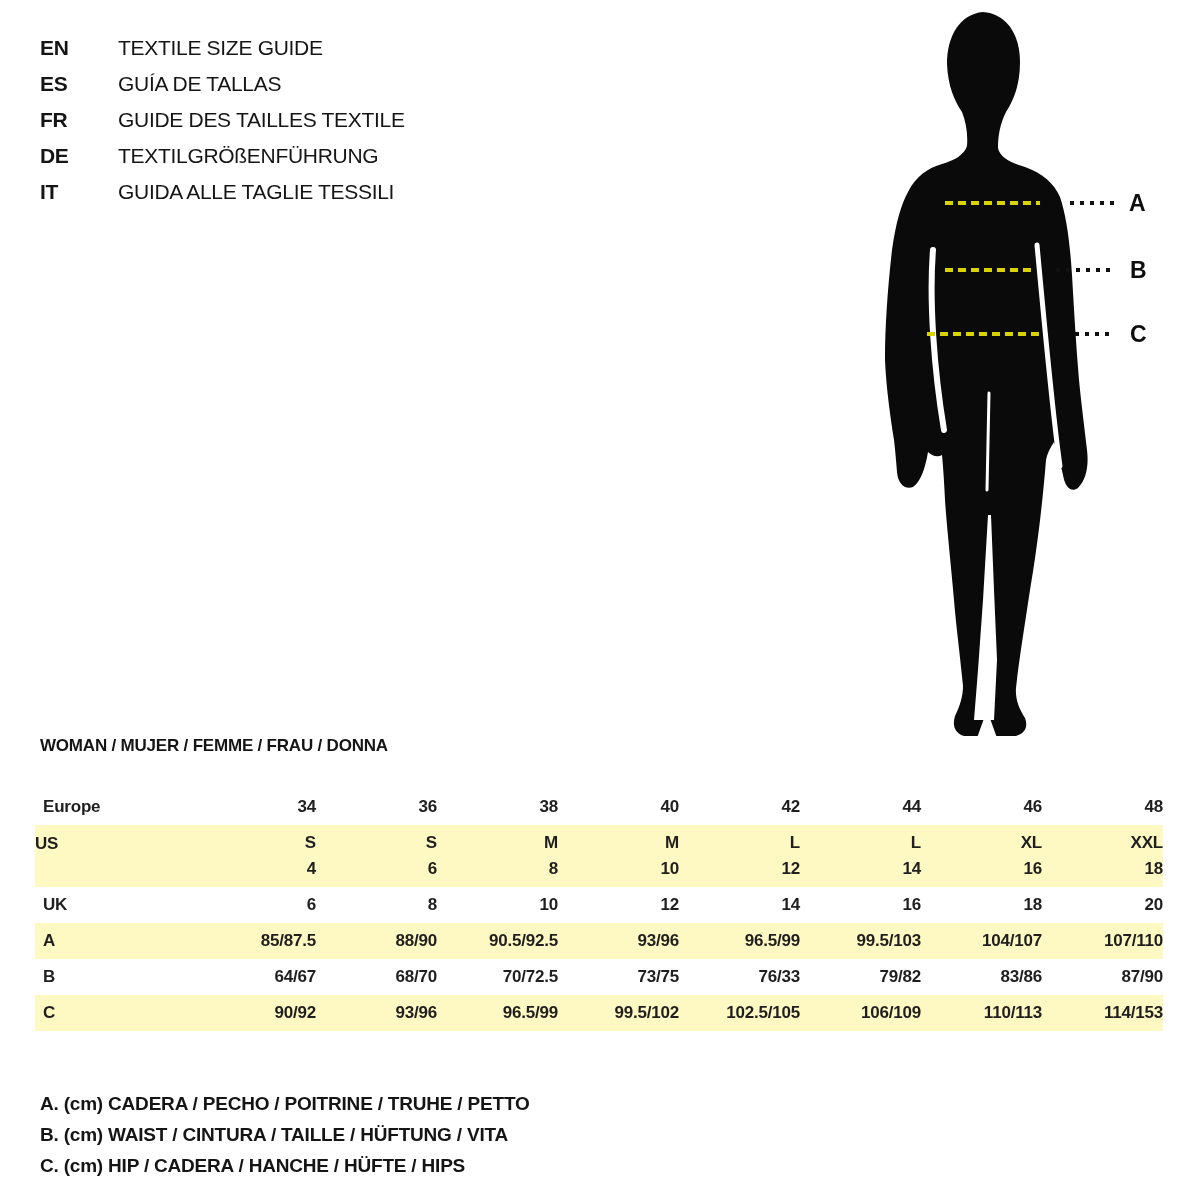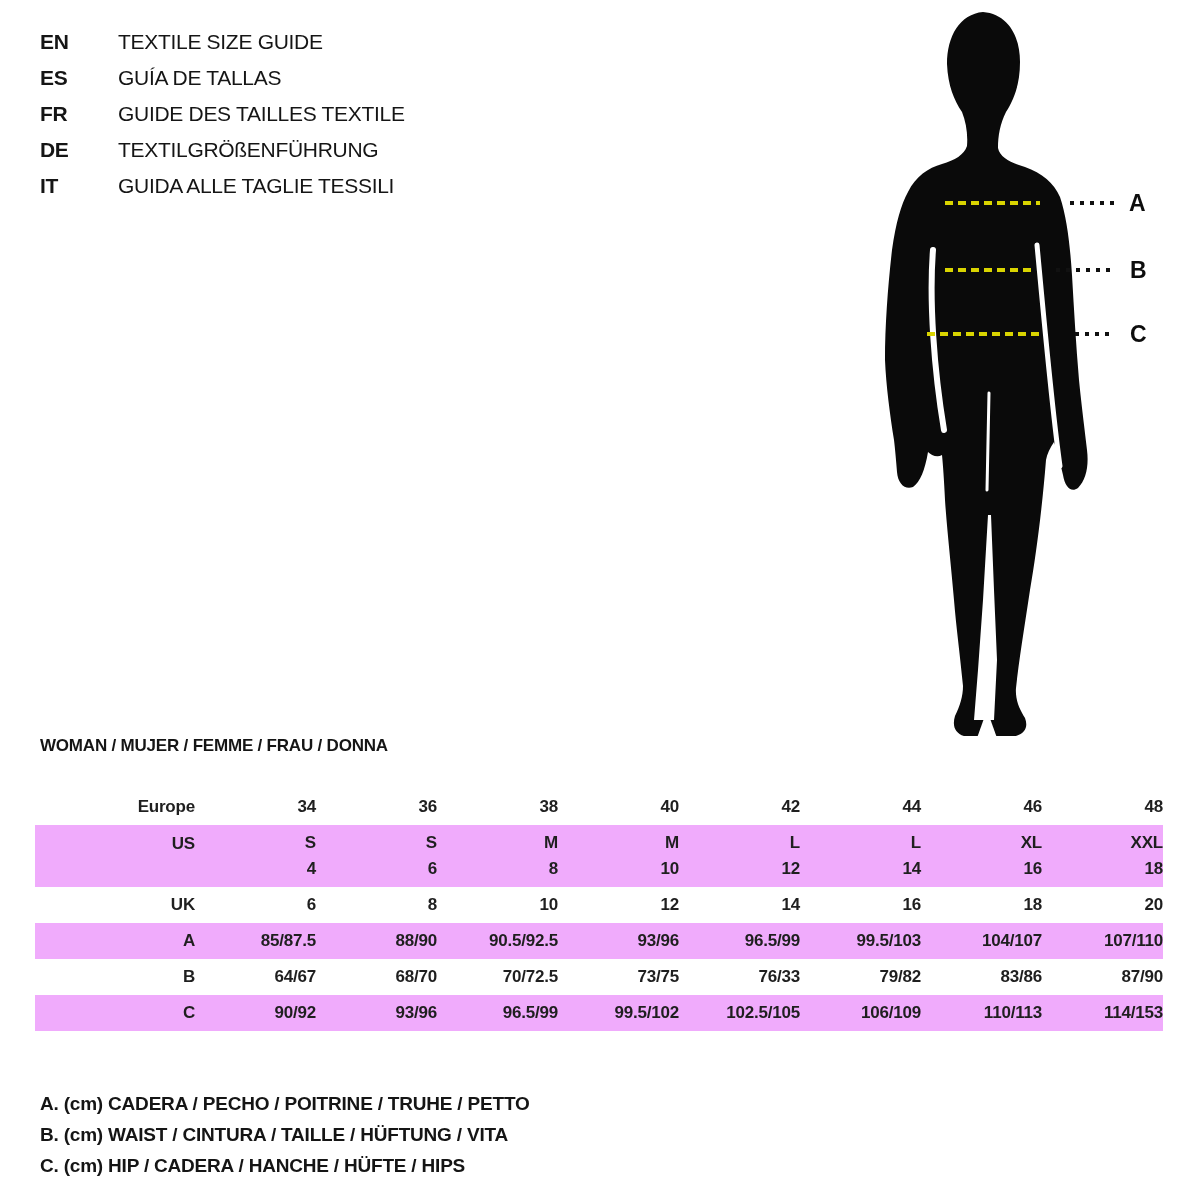--- a/index.html
+++ b/index.html
@@ -2,21 +2,21 @@
 <html><head>
 <meta charset="utf-8">
 <style>
   html,body{margin:0;padding:0;background:#fff;}
   .canvas{
     position:relative;width:1200px;height:1200px;background:#ffffff;overflow:hidden;
     font-family:"Liberation Sans","DejaVu Sans",sans-serif;color:#151515;
   }
   
   .lang-list{position:absolute;left:40px;top:30px;}
-  .lang-row{display:flex;height:36px;}
+  .lang-row{display:flex;height:36px;align-items:center;}
   .lang-code{width:78px;font-size:21px;font-weight:700;letter-spacing:-0.3px;}
   .lang-title{font-size:21px;font-weight:400;letter-spacing:-0.3px;white-space:nowrap;}
   
   .figure{position:absolute;left:870px;top:0;width:330px;height:760px;}
   .measure-label{position:absolute;font-size:23px;font-weight:700;color:#0d0d0d;}
   .label-a{left:1129px;top:190px;}
   .label-b{left:1130px;top:257px;}
   .label-c{left:1130px;top:321px;}
   
   .section-heading{position:absolute;left:40px;top:736px;font-size:17px;font-weight:700;letter-spacing:-0.2px;}
@@ -24,22 +24,22 @@
   .table-wrap{position:absolute;left:35px;top:787px;width:1128px;}
   .table-header{
     height:30px;line-height:30px;background:#b9b9b9;border-top:3px solid #979797;
     padding-left:8px;font-size:18px;font-weight:700;color:#242424;letter-spacing:-0.2px;box-sizing:border-box;
   }
   table.sizes{width:100%;border-collapse:collapse;table-layout:fixed;margin-top:2px;}
   table.sizes td{
     height:32px;font-size:17px;font-weight:700;text-align:right;vertical-align:middle;
     color:#1f1f1f;letter-spacing:-0.2px;white-space:pre-line;line-height:26px;padding:2px 0;
   }
-  table.sizes td.rowlabel{width:152px;text-align:right;padding-left:8px;margin-left:44px;}
-  table.sizes tr.stripe{background:#f0abfc;}
+  table.sizes td.rowlabel{width:152px;text-align:left;padding-left:8px;margin-left:44px;}
+  table.sizes tr.stripe{background:#fef9c3;}
   table.sizes tr.two-line td{padding:5px 0;}
   table.sizes tr.two-line td.rowlabel{vertical-align:top;padding-top:6px;}
   
   .legend{position:absolute;left:40px;top:1088px;}
   .legend-line{font-size:19px;font-weight:700;line-height:31px;letter-spacing:-0.2px;white-space:nowrap;}
 </style>
 </head>
 <body>
 
 <div class="canvas">

